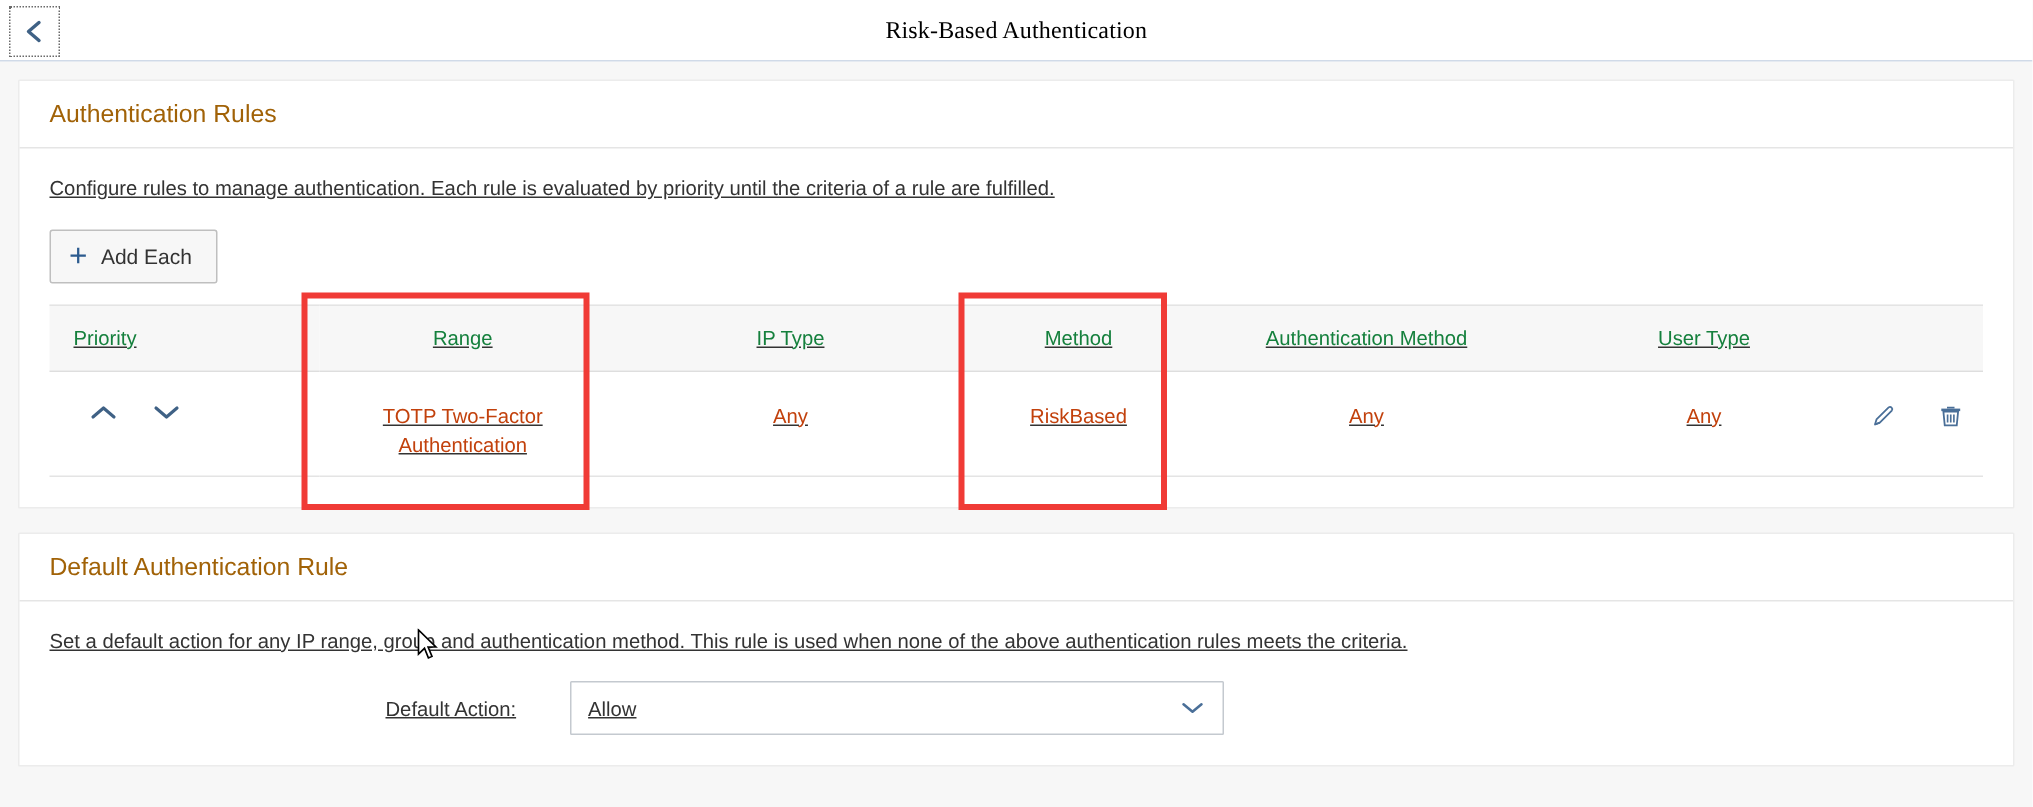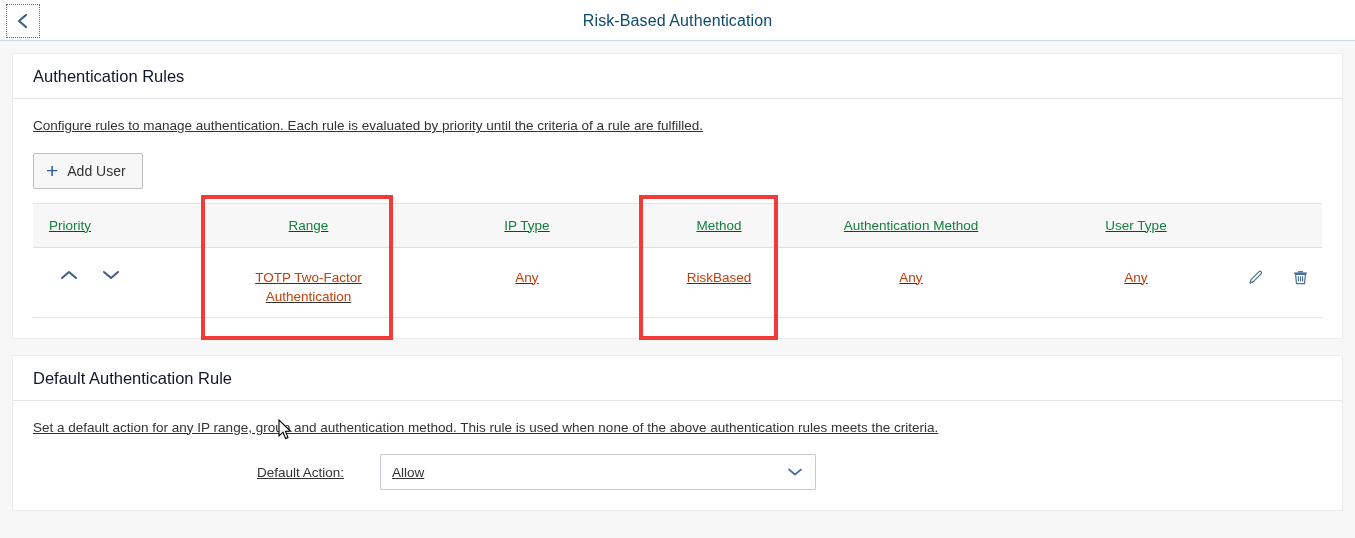--- a/index.html
+++ b/index.html
@@ -35,41 +35,42 @@
     cursor: pointer;
   }
   .back-btn svg { display: block; }
   .topbar-title {
     position: absolute;
     left: 0; right: 0; top: 0;
     height: 41px;
     line-height: 41px;
     text-align: center;
     font-size: 16px;
-    color: #0c4a6e;
+    color: #000000;
     letter-spacing: 0.1px;
+    font-family: Liberation Serif, serif;
   }
 
   
   .page {
     padding: 12px 12px 0 12px;
   }
   .card {
     background: #ffffff;
     border: 1px solid #ececec;
     border-radius: 1px;
   }
   .card + .card { margin-top: 16px; }
 
   .card-header {
     height: 45px;
     line-height: 45px;
     padding: 0 20px;
     font-size: 16.5px;
-    color: #0f172a;
+    color: #a16207;
     border-bottom: 1px solid #e5e5e5;
   }
   .card-body { padding: 18px 20px 20px 20px; text-decoration: underline; }
 
   .desc {
     font-size: 13.5px;
     color: #333333;
     margin: 0 0 18px 0;
     line-height: 1.3;
   }
@@ -192,21 +193,21 @@
 
 <div class="page">
 
   <div class="card">
     <div class="card-header">Authentication Rules</div>
     <div class="card-body">
       <p class="desc">Configure rules to manage authentication. Each rule is evaluated by priority until the criteria of a rule are fulfilled.</p>
 
       <button class="add-rule">
         <span class="plus">+</span>
-        <span>Add User</span>
+        <span>Add Each</span>
       </button>
 
       <table class="tbl">
         <colgroup>
           <col style="width:180px">
           <col style="width:191px">
           <col style="width:246px">
           <col style="width:138px">
           <col style="width:246px">
           <col style="width:204px">

